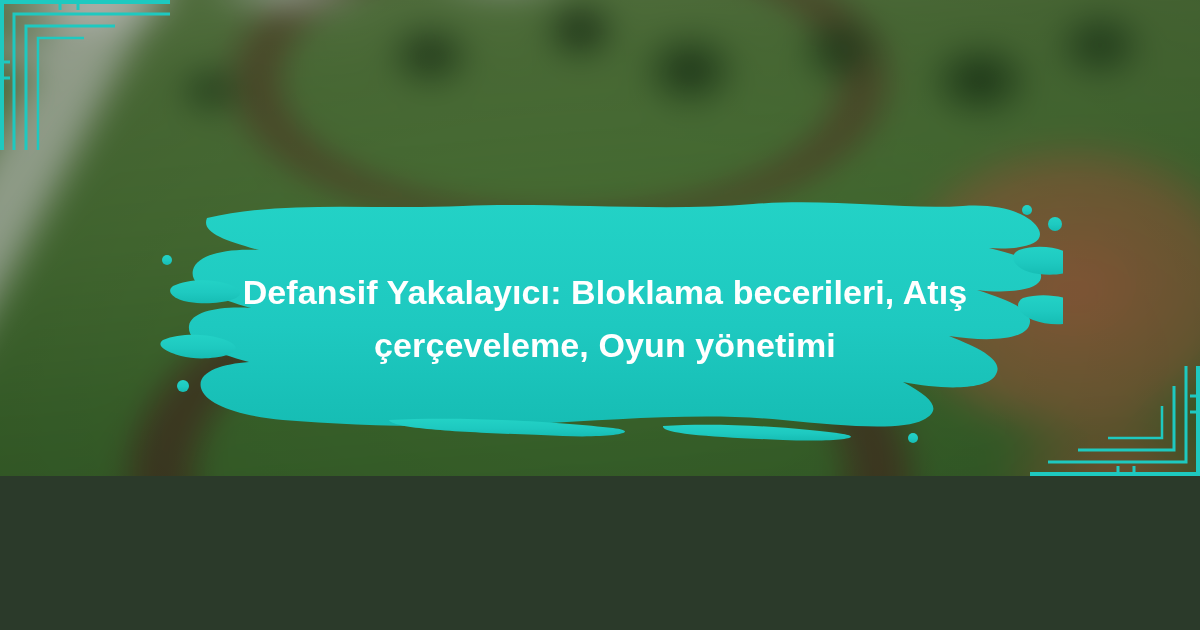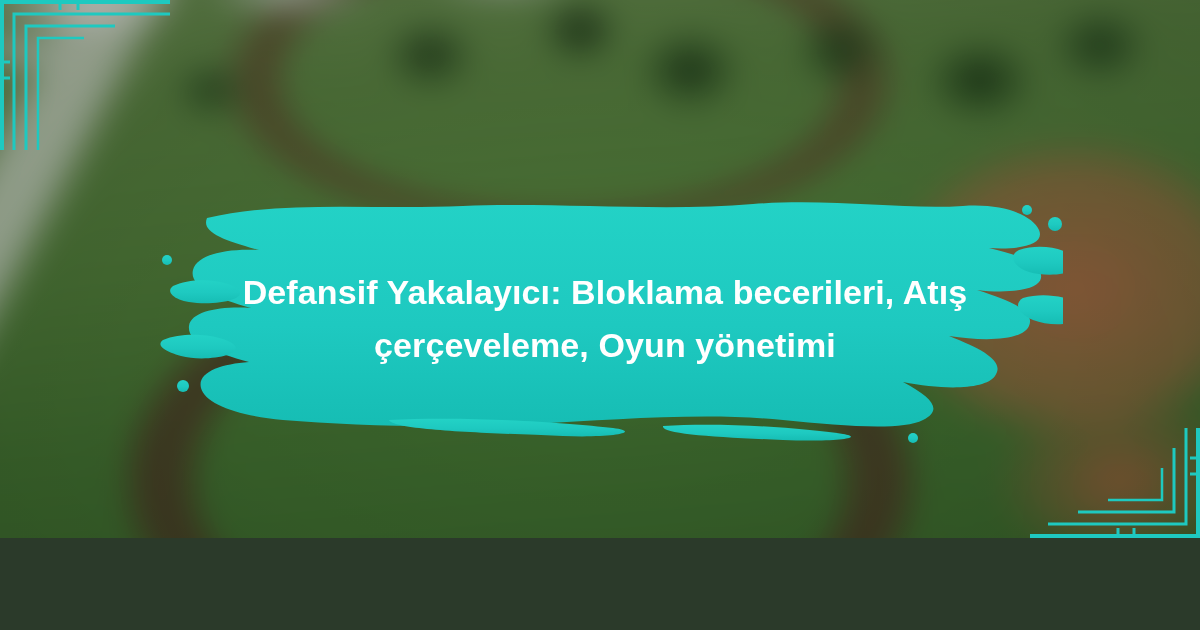--- a/index.html
+++ b/index.html
@@ -7,21 +7,21 @@
     width: 1200px;
     height: 630px;
     overflow: hidden;
     background: #2b3a2a;
     font-family: "Liberation Sans", sans-serif;
   }
 
   .stage {
     position: relative;
     width: 1200px;
-    height: 538px;
+    height: 476px;
     overflow: hidden;
   }
 
   
   .photo {
     position: absolute;
     inset: -40px;
     filter: blur(14px) saturate(1.05);
     background-color: #5c7a4a;
     background-image:

